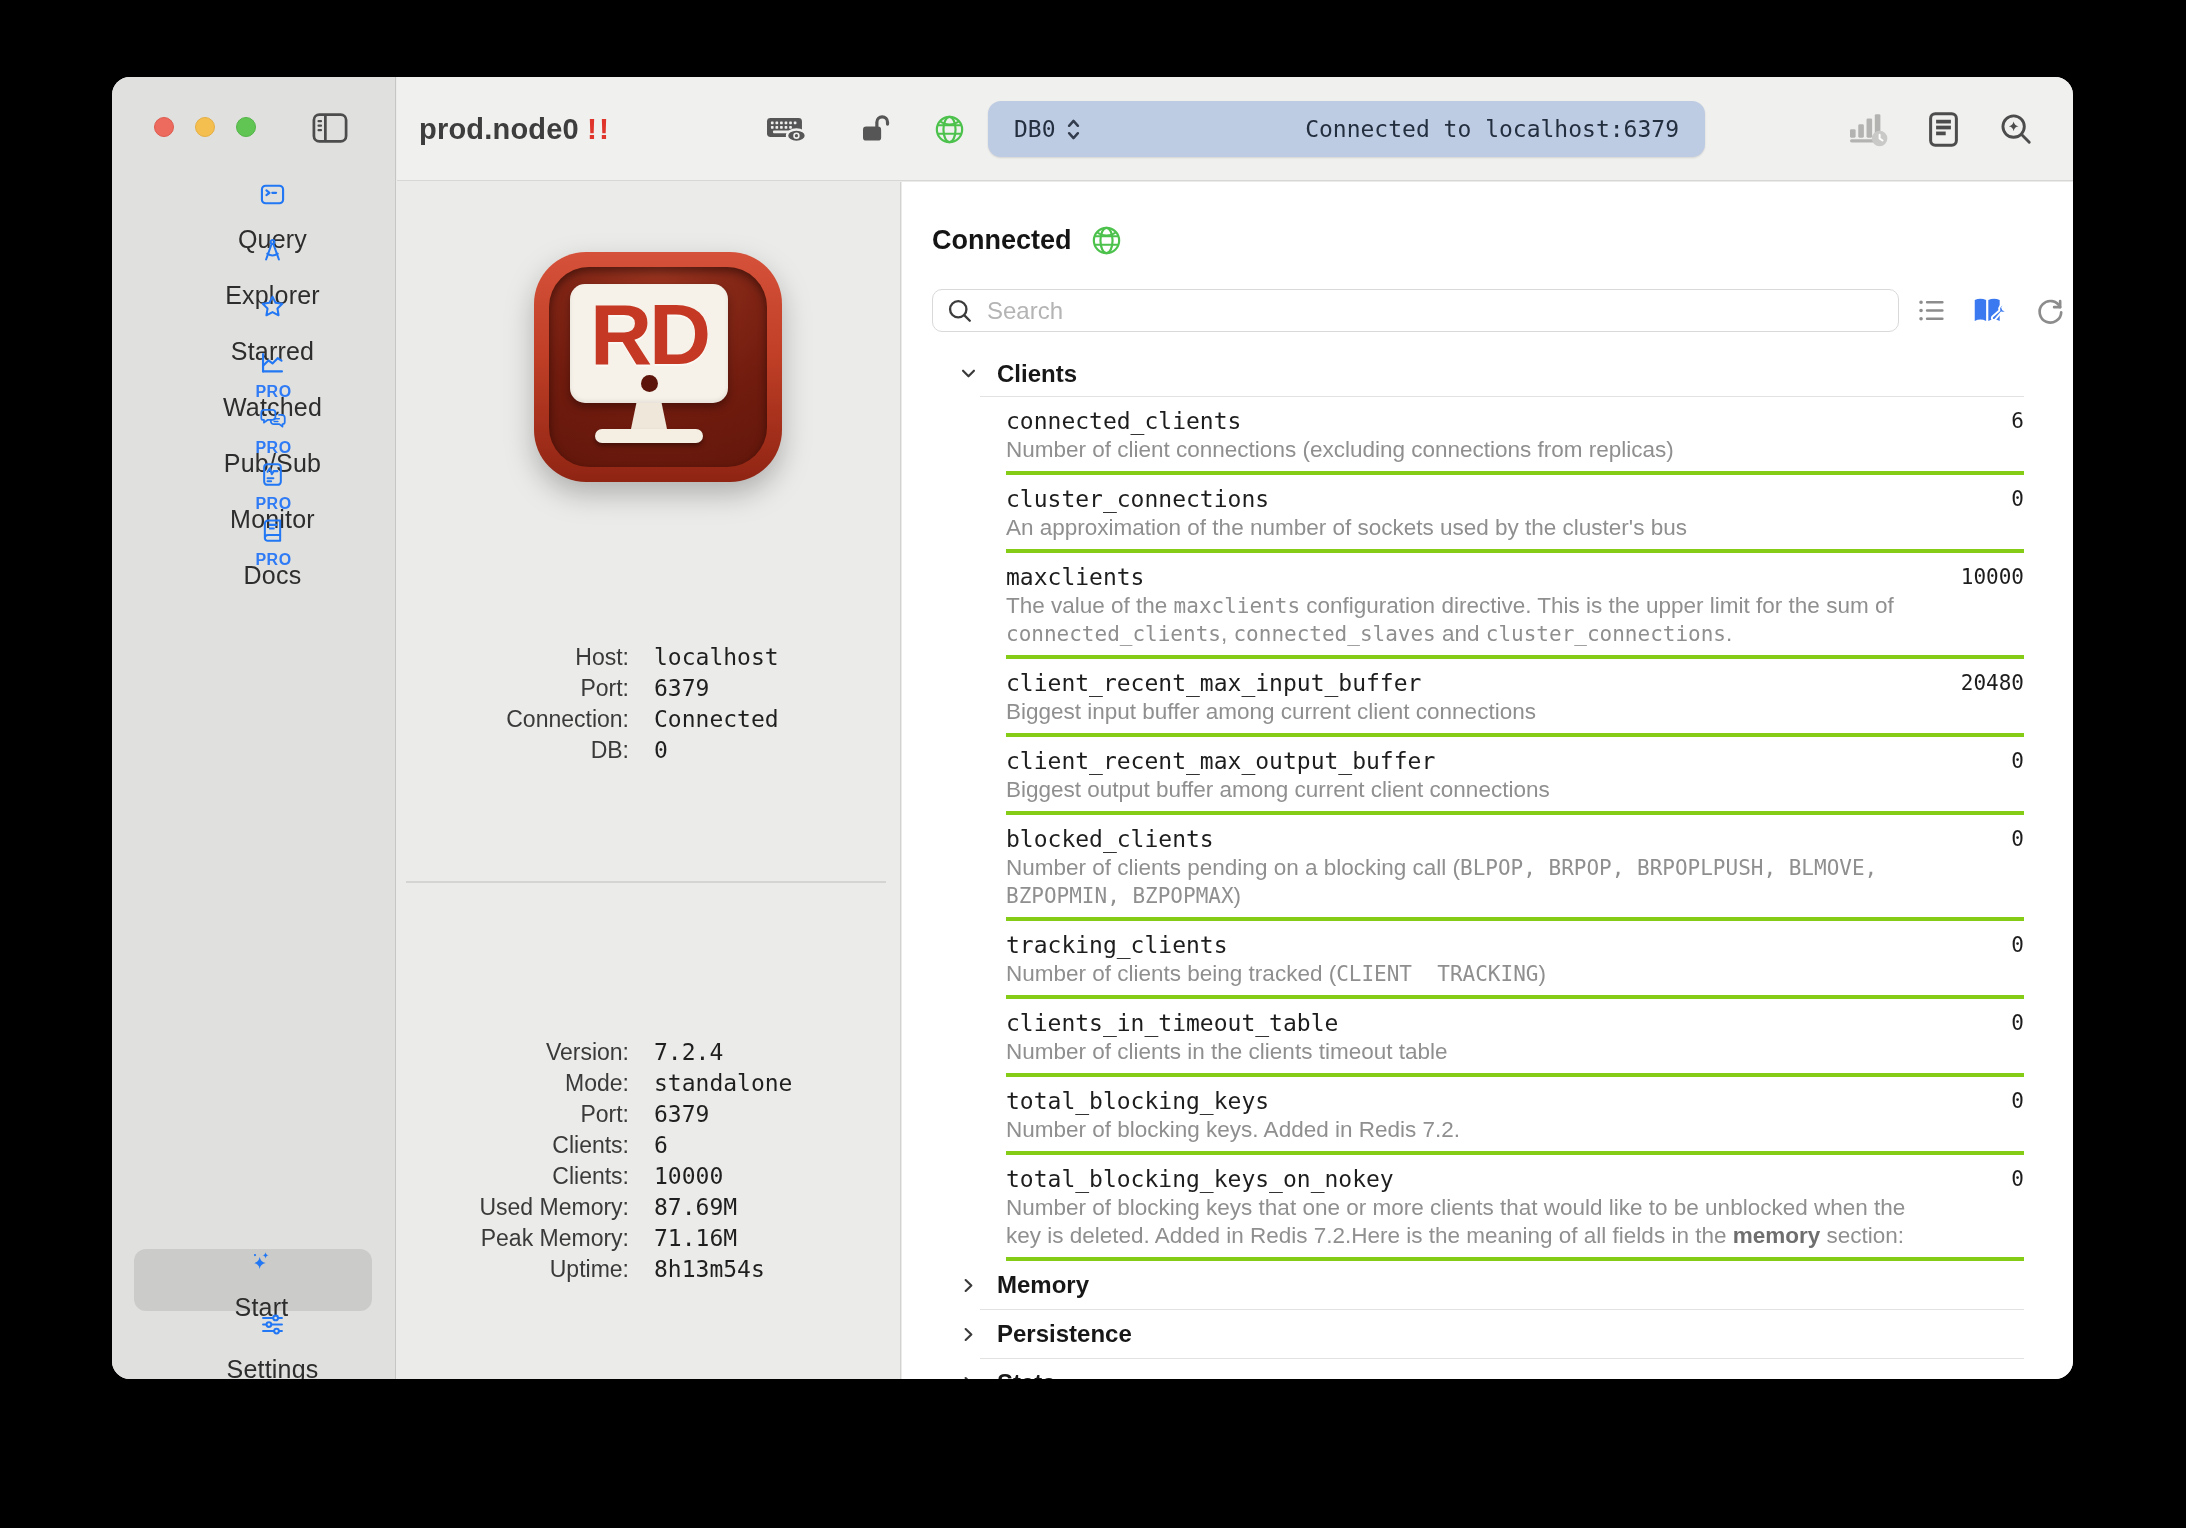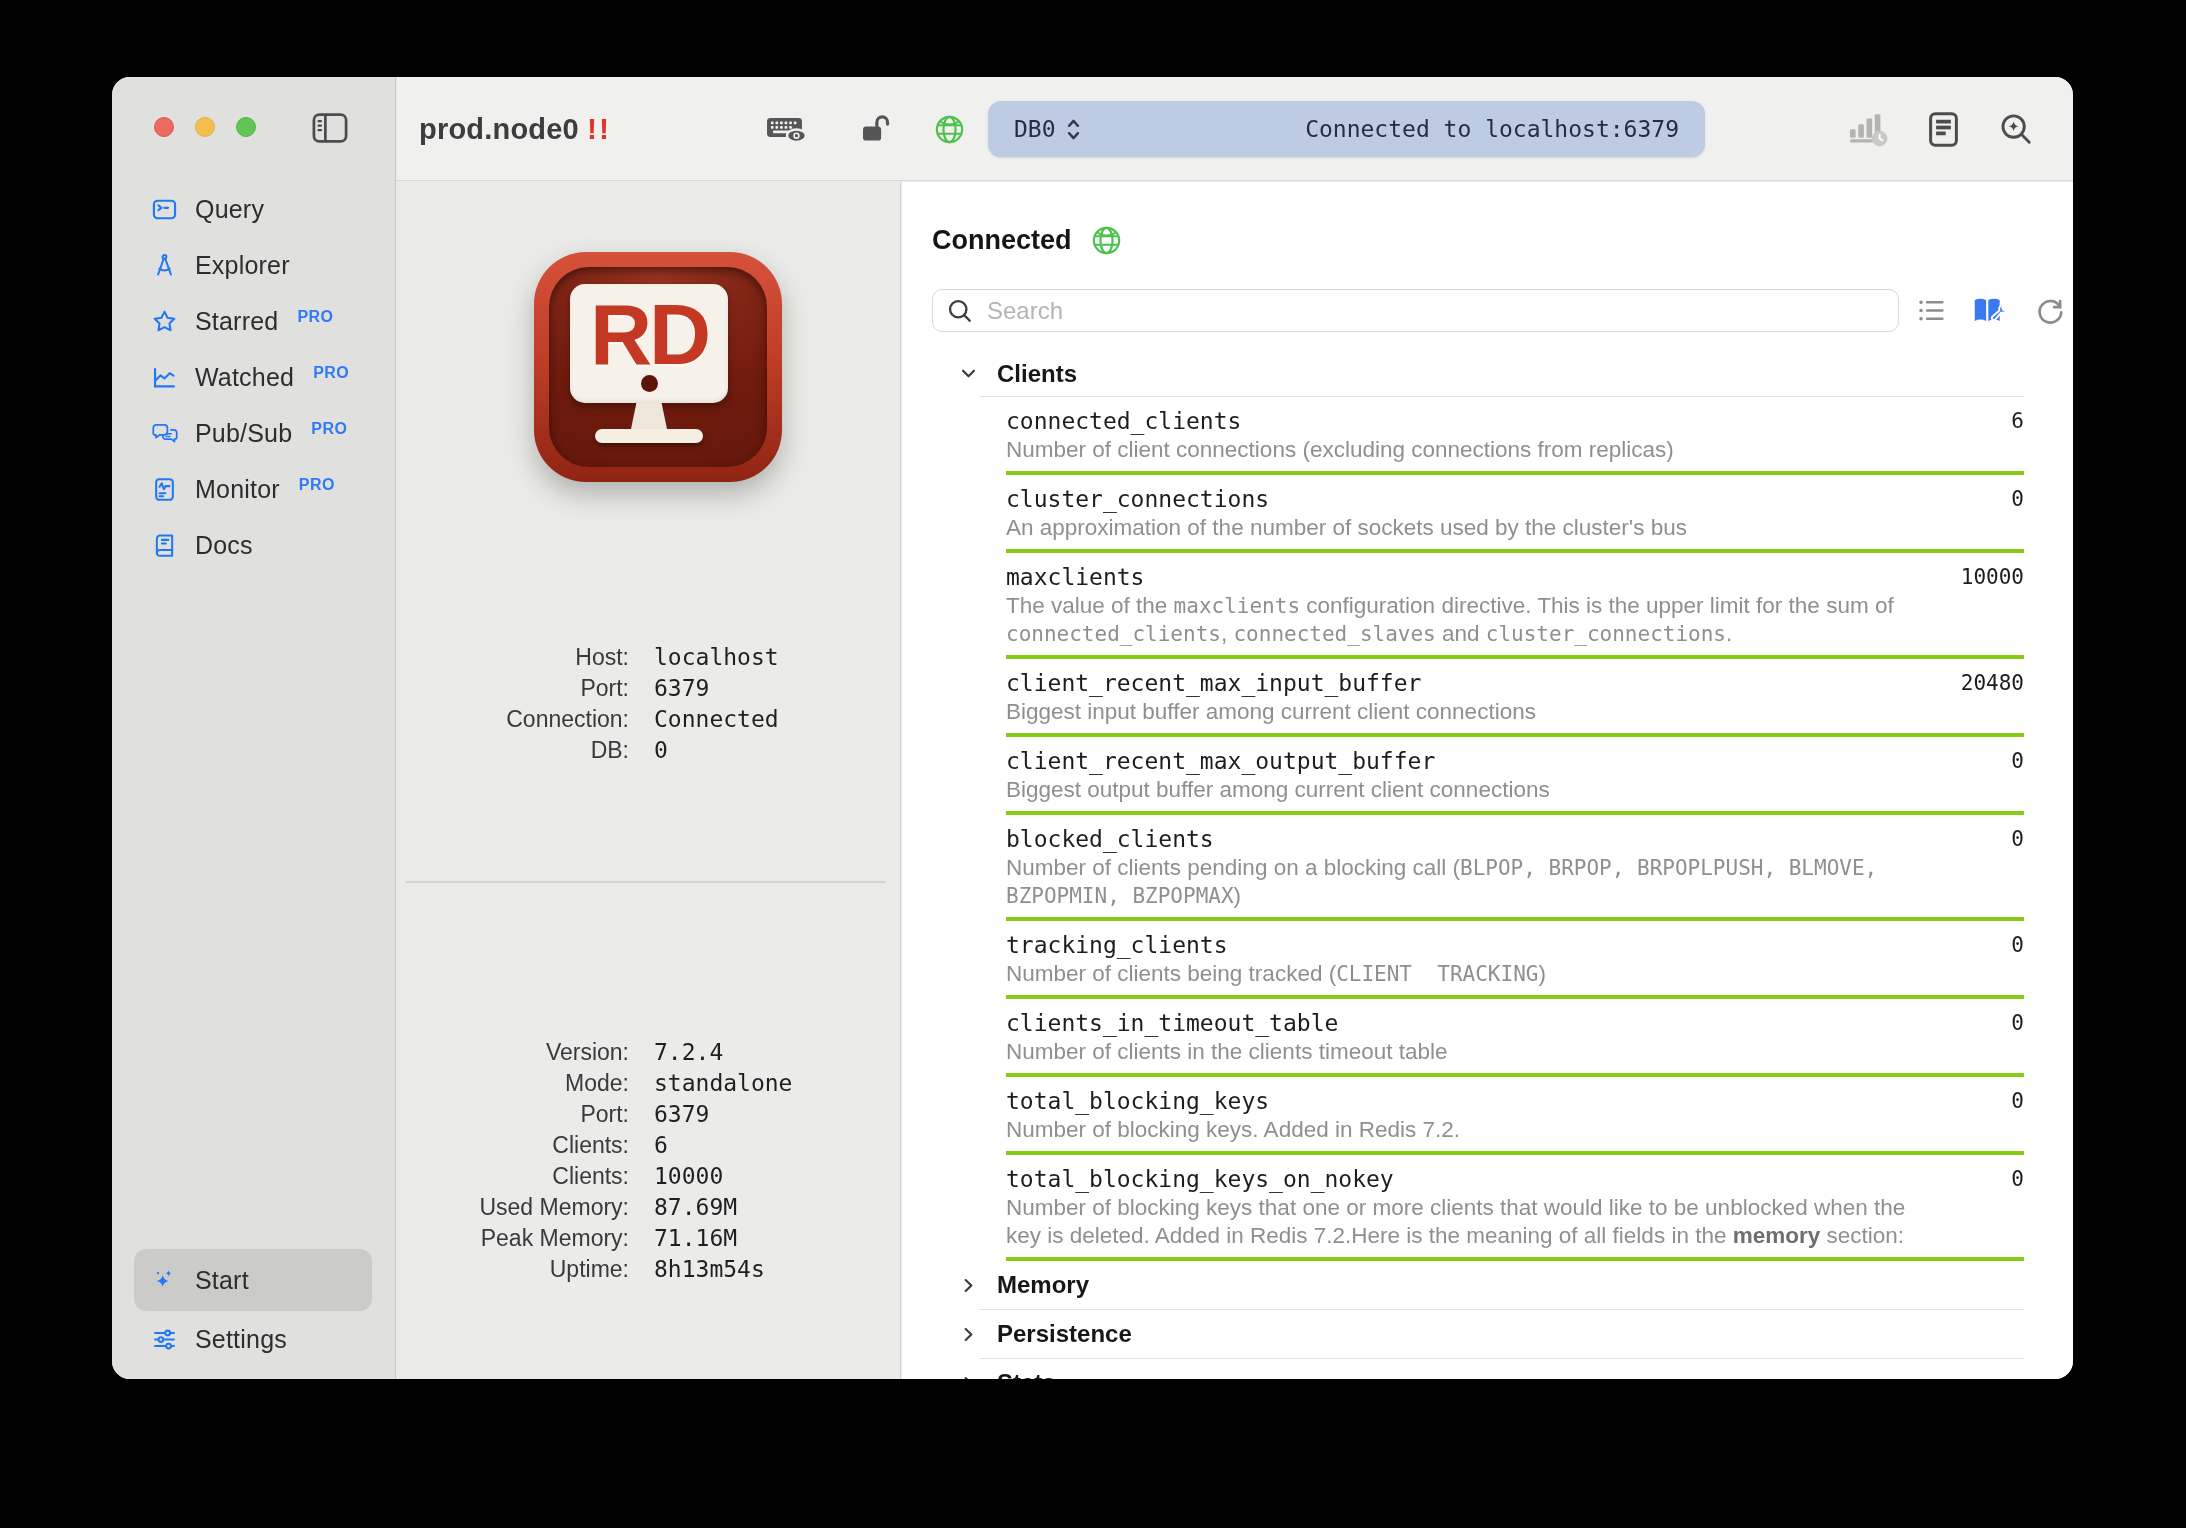--- a/index.html
+++ b/index.html
@@ -11,21 +11,21 @@
   
   .sidebar{position:absolute;left:0;top:0;bottom:0;width:284px;background:#e0e0de;border-right:1px solid #c6c6c4;box-sizing:border-box;}
   .traffic{position:absolute;top:40px;left:42px;display:flex;gap:21px;}
   .tl{width:20px;height:20px;border-radius:50%;}
   .tl.red{background:#ed6a5e;border:1px solid #dd5a50;box-sizing:border-box;}
   .tl.yellow{background:#f5bf4f;border:1px solid #e4ae43;box-sizing:border-box;}
   .tl.green{background:#61c554;border:1px solid #53b447;box-sizing:border-box;}
   .toggle-btn{position:absolute;left:200px;top:36px;width:36px;height:30px;cursor:pointer;}
   .toggle-btn svg{width:36px;height:30px;}
   .side-nav{position:absolute;top:104px;left:0;right:1px;}
-  .side-item{height:56px;display:flex;align-items:center;padding-left:39px;gap:17px;cursor:pointer;}
+  .side-item{height:56px;display:flex;align-items:center;padding-left:39px;gap:17px;cursor:pointer;flex-direction:column;}
   .side-icon{width:27px;height:27px;flex:0 0 27px;display:flex;}
   .side-icon svg{width:27px;height:27px;}
   .side-label{font-size:25px;color:#2d2d2d;letter-spacing:.2px;}
   .pro{font-size:16px;font-weight:700;color:#2f7bf6;transform:translateY(-8px);margin-left:2px;letter-spacing:.5px;margin-top:8px;}
   .side-bottom{position:absolute;left:0;right:1px;top:1172px;}
   .side-item.selected{margin:0 22px;height:62px;border-radius:12px;background:#cbcbc9;padding-left:17px;}
 
   
   .titlebar{position:absolute;left:285px;top:0;right:0;height:104px;background:#f0f0ee;border-bottom:1px solid #d7d7d5;box-sizing:border-box;}
   .win-title{position:absolute;left:22px;top:0;height:104px;display:flex;align-items:center;font-size:29px;font-weight:700;color:#3d3d3d;letter-spacing:.2px;}

